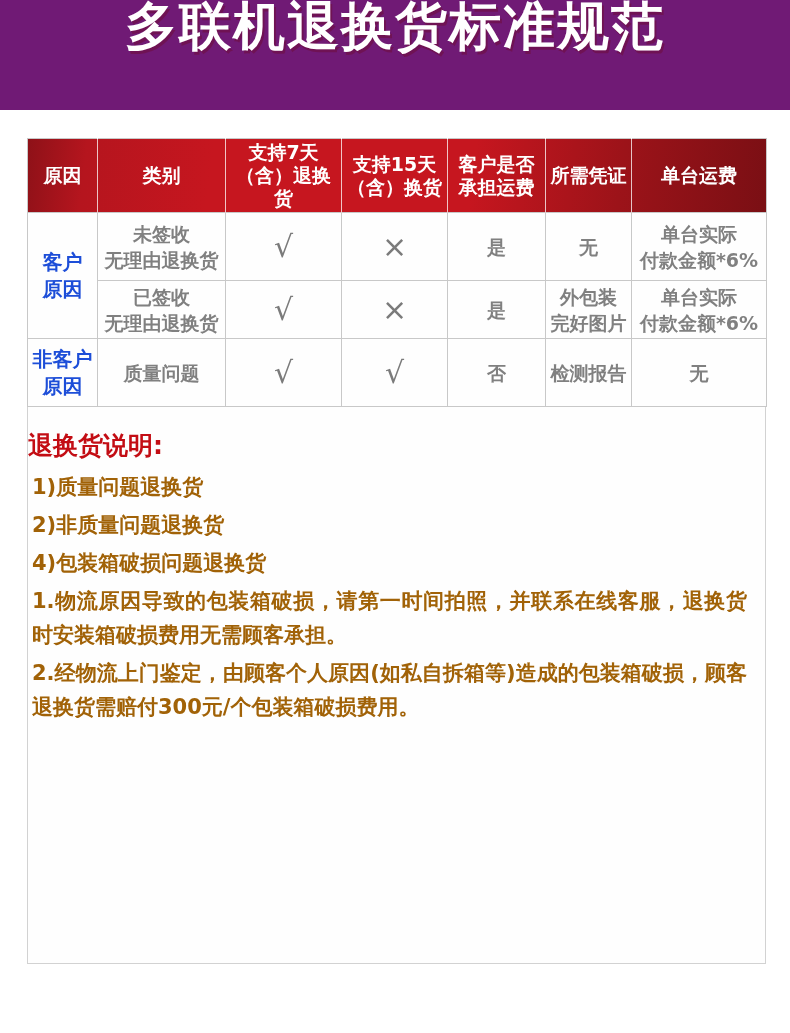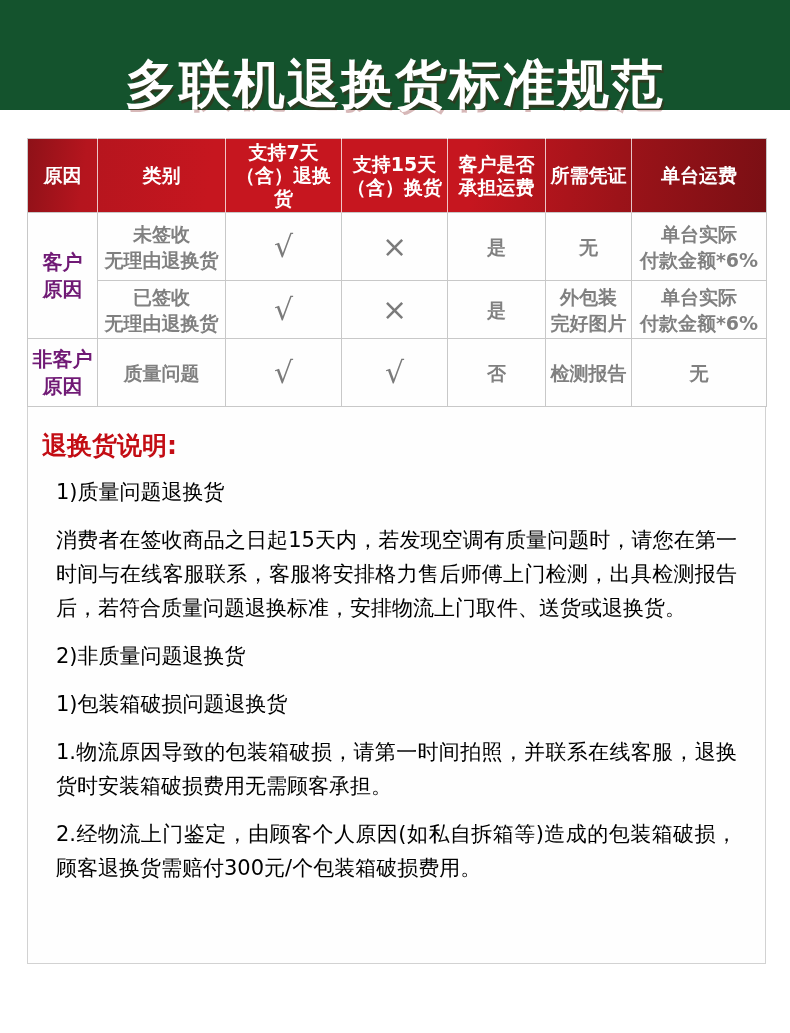--- a/index.html
+++ b/index.html
@@ -9,23 +9,23 @@
     height: 1033px;
     background: #ffffff;
     font-family: "DejaVu Sans", "Liberation Sans", sans-serif;
     overflow: hidden;
   }
 
   
   .banner {
     width: 790px;
     height: 110px;
-    background: #14532d;
+    background: #701a75;
     display: flex;
-    align-items: flex-end;
+    align-items: flex-start;
     justify-content: center;
   }
   .banner h1 {
     margin: 0;
     color: #ffffff;
     font-size: 52px;
     font-weight: bold;
     letter-spacing: 2px;
     line-height: 1;
     text-shadow: 2px 3px 0 rgba(110, 0, 0, 0.28);
@@ -71,54 +71,55 @@
     text-align: center;
     vertical-align: middle;
     white-space: pre-line;
     font-size: 19px;
     line-height: 26px;
     color: #7e7e7e;
     padding: 2px 1px;
   }
   td.cell-reason {
     font-weight: bold;
-    color: #701a75;
+    color: #1d4ed8;
     font-size: 20px;
     line-height: 27px;
   }
   td.cell-text { font-weight: bold; color: #808080; }
   td.cell-mark {
     font-size: 30px;
     font-weight: normal;
     color: #7b7b7b;
     line-height: 30px;
   }
 
   
   .notes {
     width: 739px;
     height: 557px;
     border: 1px solid #d2d2d2;
     border-top: none;
     background: #fefefe;
-    padding: 24px 14px 0 14px;
+    padding: 24px 14px 0 0;
   }
   .notes h2 {
     margin: 0 0 9px 0;
     color: #c30d14;
     font-size: 25px;
     font-weight: bold;
     line-height: 30px;
   }
   .notes p {
-    margin: 14px;
-    color: #000000;
+    margin: 4px;
+    color: #a16207;
     font-size: 21px;
     line-height: 34px;
     text-align: justify;
+    font-weight: bold;
   }
 </style>
 </head>
 <body>
 
 <header class="banner">
   <h1>多联机退换货标准规范</h1>
 </header>
 
 <div class="policy-wrap">
@@ -179,19 +180,18 @@
         <td class="cell-text">否</td>
         <td class="cell-text">检测报告</td>
         <td class="cell-text">无</td>
       </tr>
     </tbody>
   </table>
 
   <section class="notes">
     <h2>退换货说明:</h2>
     <p>1)质量问题退换货</p>
-    <p>消费者在签收商品之日起15天内，若发现空调有质量问题时，请您在第一时间与在线客服联系，客服将安排格力售后师傅上门检测，出具检测报告后，若符合质量问题退换标准，安排物流上门取件、送货或退换货。</p>
     <p>2)非质量问题退换货</p>
-    <p>1)包装箱破损问题退换货</p>
+    <p>4)包装箱破损问题退换货</p>
     <p>1.物流原因导致的包装箱破损，请第一时间拍照，并联系在线客服，退换货时安装箱破损费用无需顾客承担。</p>
     <p>2.经物流上门鉴定，由顾客个人原因(如私自拆箱等)造成的包装箱破损，顾客退换货需赔付300元/个包装箱破损费用。</p>
   </section>
 </div>
 
 </body></html>

